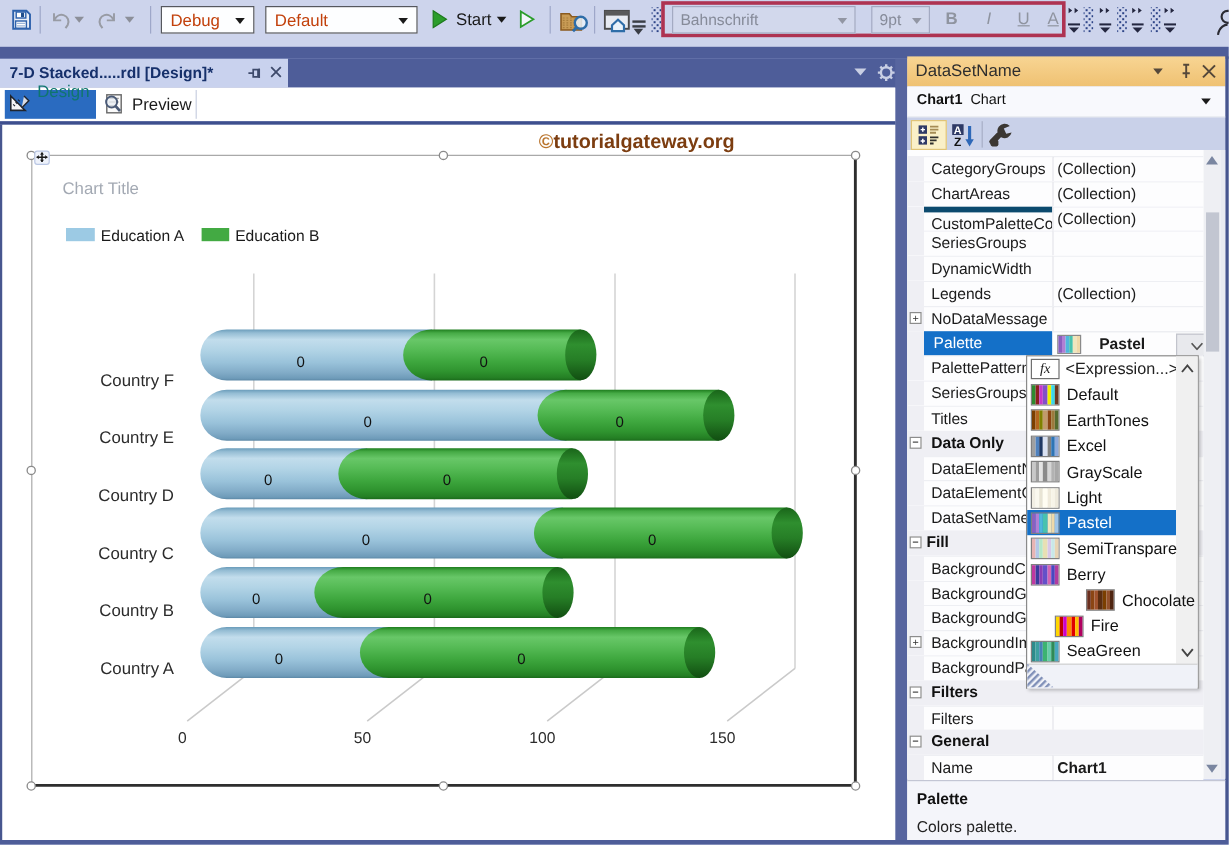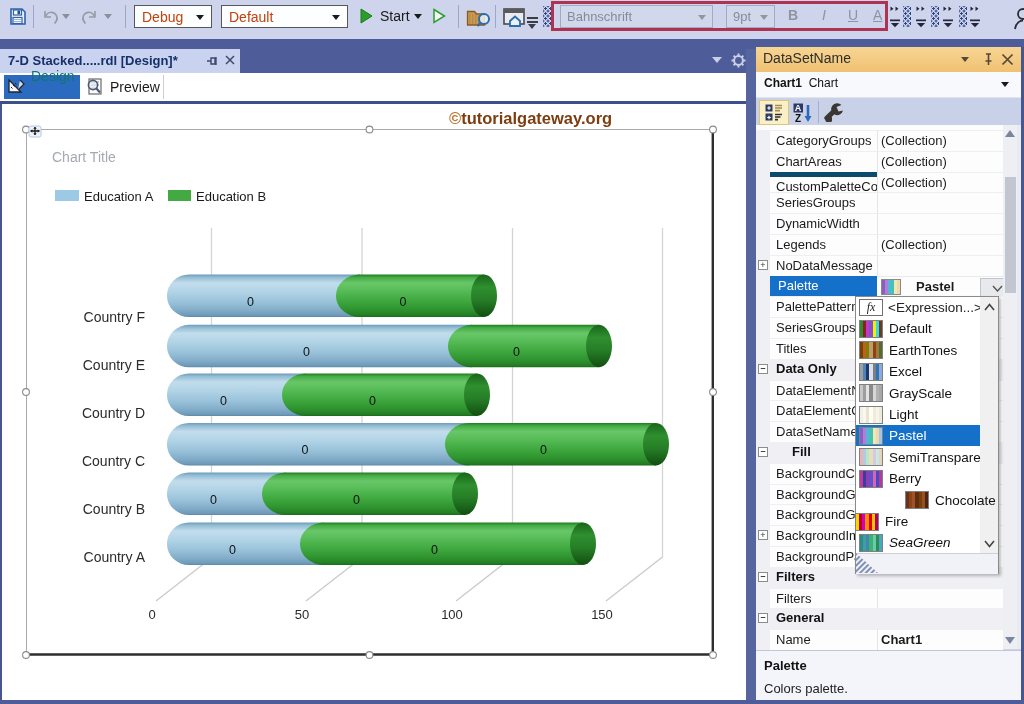--- a/index.html
+++ b/index.html
@@ -382,21 +382,21 @@
     <div class="nm" style="padding-left:6px;border-top:1px solid #EEEFF3">DataElementOut</div>
     <div class="vl" style="border-top:1px solid #EEEFF3;border-left:1px solid #E4E5EA"></div>
   </div>
 <div class="prow" style="top:421.2px">
     <div class="gut"></div>
     <div class="nm" style="padding-left:6px;border-top:1px solid #EEEFF3">DataSetName</div>
     <div class="vl" style="border-top:1px solid #EEEFF3;border-left:1px solid #E4E5EA"></div>
   </div>
 <div class="cat" style="top:442.0px">
     <span class="exp" style="line-height:7px">–</span>
-    <span style="position:absolute;left:36px">Fill</span>
+    <span style="position:absolute;left:16px">Fill</span>
   </div>
 <div class="prow" style="top:462.8px">
     <div class="gut"></div>
     <div class="nm" style="padding-left:6px;border-top:1px solid #EEEFF3">BackgroundColo</div>
     <div class="vl" style="border-top:1px solid #EEEFF3;border-left:1px solid #E4E5EA"></div>
   </div>
 <div class="prow" style="top:483.6px">
     <div class="gut"></div>
     <div class="nm" style="padding-left:6px;border-top:1px solid #EEEFF3">BackgroundGrad</div>
     <div class="vl" style="border-top:1px solid #EEEFF3;border-left:1px solid #E4E5EA"></div>
@@ -576,35 +576,35 @@
         <div style="background:#8B4513"></div>
         <div style="background:#A0522D"></div>
         <div style="background:#5C2E11"></div>
         <div style="background:#7B3F00"></div>
         <div style="background:#93502A"></div>
         <div style="background:#4E2410"></div>
       </div>
     </span>
     <span class="dtx">Chocolate</span>
   </div>
-<div class="ditem" style="left:852px;top:511.0px;width:124px;text-decoration:underline;">
+<div class="ditem" style="left:876px;top:511.0px;width:124px;text-decoration:underline;">
     <span class="sw">
       <div class="stripes">
         <div style="background:#FFD700"></div>
         <div style="background:#C00000"></div>
         <div style="background:#CC00CC"></div>
         <div style="background:#FF8C00"></div>
         <div style="background:#E00000"></div>
         <div style="background:#FFC000"></div>
         <div style="background:#B00060"></div>
       </div>
     </span>
     <span class="dtx">Fire</span>
   </div>
-<div class="ditem" style="left:856px;top:532.4px;width:124px;font-style:italic;">
+<div class="ditem" style="left:856px;top:532.4px;width:124px;">
     <span class="sw">
       <div class="stripes">
         <div style="background:#2E8B8B"></div>
         <div style="background:#3CA0A0"></div>
         <div style="background:#4682B4"></div>
         <div style="background:#3CB371"></div>
         <div style="background:#66CDAA"></div>
         <div style="background:#2E8B57"></div>
         <div style="background:#48A8C0"></div>
       </div>

